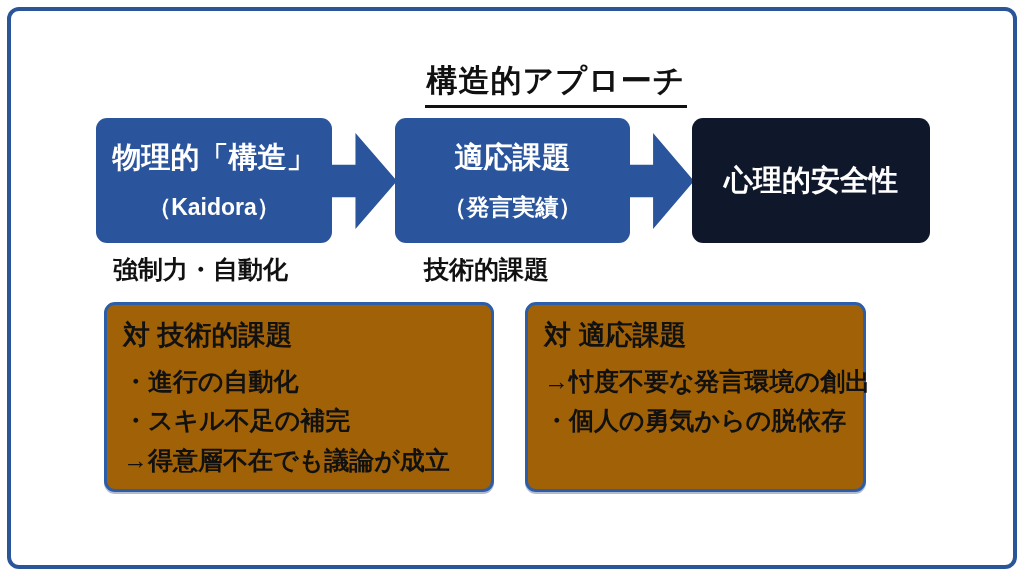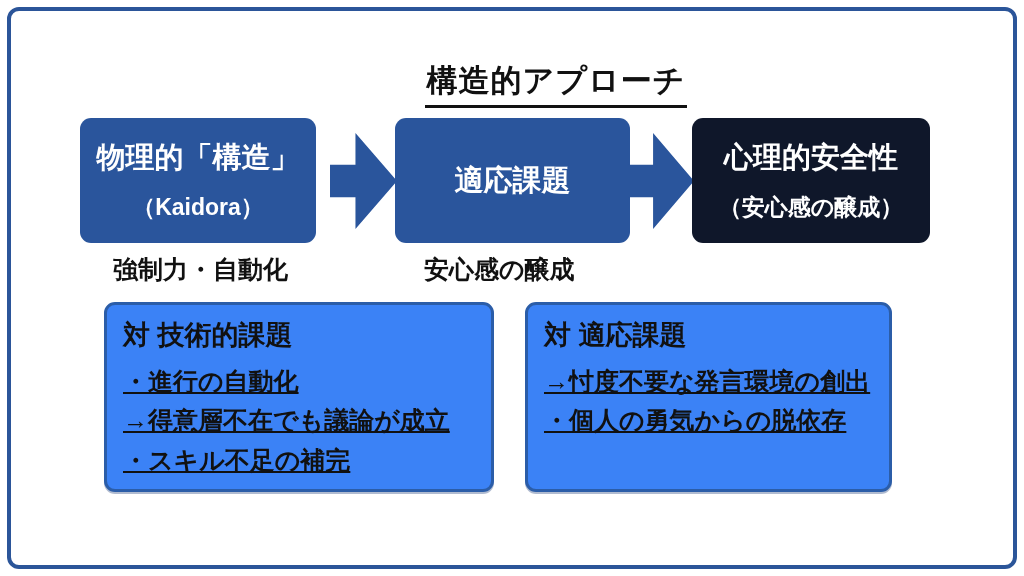--- a/index.html
+++ b/index.html
@@ -49,21 +49,21 @@
     align-items: center;
     justify-content: center;
     color: #ffffff;
     text-align: center;
     line-height: 1.25;
   }
   .step .step-title { font-size: 29px; font-weight: 700; }
   .step .step-sub   { font-size: 23px; font-weight: 700; margin-top: 18px; }
   .step.blue  { background: #2A559C; }
   .step.green { background: #0f172a; }
-  .step1 { left: 80px;  width: 236px; }
+  .step1 { left: 96px;  width: 236px; }
   .step2 { left: 395px; width: 235px; }
   .step3 { left: 692px; width: 238px; }
   .arrow {
     position: absolute;
     top: 133px;
     height: 96px;
     background: #2A559C;
     clip-path: polygon(0 33%, 38% 33%, 38% 0, 100% 50%, 38% 100%, 38% 67%, 0 67%);
   }
   .arrow1 { left: 330px; width: 67px; }
@@ -75,41 +75,40 @@
     font-weight: 700;
     white-space: nowrap;
     font-family: Liberation Mono, monospace;
   }
   .note1 { left: 113px; }
   .note2 { left: 424px; }
   .card {
     position: absolute;
     top: 302px;
     height: 190px;
-    background: #3b82f6;
+    background: #a16207;
     border: 3px solid #2B5DA8;
     border-radius: 11px;
     box-shadow: 0 2px 0 rgba(30, 60, 120, 0.35);
     padding: 12px 10px 12px 16px;
     box-sizing: border-box;
   }
   .card1 { left: 104px; width: 390px; }
-  .card2 { left: 525px; width: 367px; }
+  .card2 { left: 525px; width: 341px; }
   .card-header {
     font-size: 27px;
     font-weight: 700;
     margin-bottom: 9px;
     white-space: nowrap;
   }
   .card-line {
     font-size: 25px;
     font-weight: 600;
     line-height: 1.57;
     white-space: nowrap;
-    text-decoration: underline;
   }
 </style>
 </head>
 <body>
 
 <div class="canvas">
   <div class="frame"></div>
 
   <div class="title">
     <span>構造的アプローチ</span>
@@ -117,37 +116,37 @@
 
   <div class="step blue step1">
     <div class="step-title">物理的「構造」</div>
     <div class="step-sub">（Kaidora）</div>
   </div>
 
   <div class="arrow arrow1"></div>
 
   <div class="step blue step2">
     <div class="step-title">適応課題</div>
+    <div class="step-sub">（発言実績）</div>
   </div>
 
   <div class="arrow arrow2"></div>
 
   <div class="step green step3">
     <div class="step-title">心理的安全性</div>
-    <div class="step-sub">（安心感の醸成）</div>
   </div>
 
   <div class="note note1">強制力・自動化</div>
-  <div class="note note2">安心感の醸成</div>
+  <div class="note note2">技術的課題</div>
 
   <div class="card card1">
     <div class="card-header">対 技術的課題</div>
     <div class="card-line">・進行の自動化</div>
+    <div class="card-line">・スキル不足の補完</div>
     <div class="card-line">→得意層不在でも議論が成立</div>
-    <div class="card-line">・スキル不足の補完</div>
   </div>
 
   <div class="card card2">
     <div class="card-header">対 適応課題</div>
     <div class="card-line">→忖度不要な発言環境の創出</div>
     <div class="card-line">・個人の勇気からの脱依存</div>
   </div>
 </div>
 
 </body></html>

